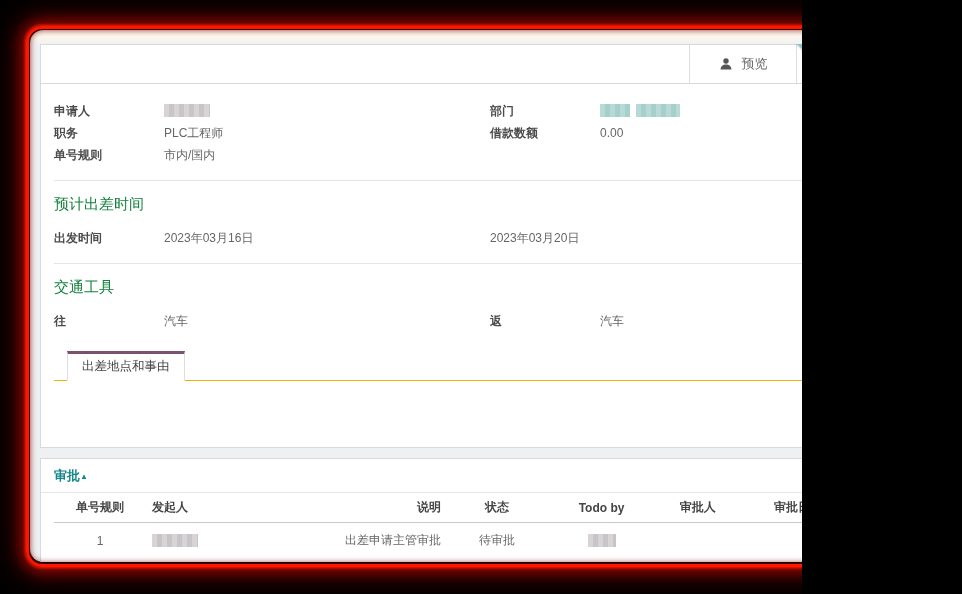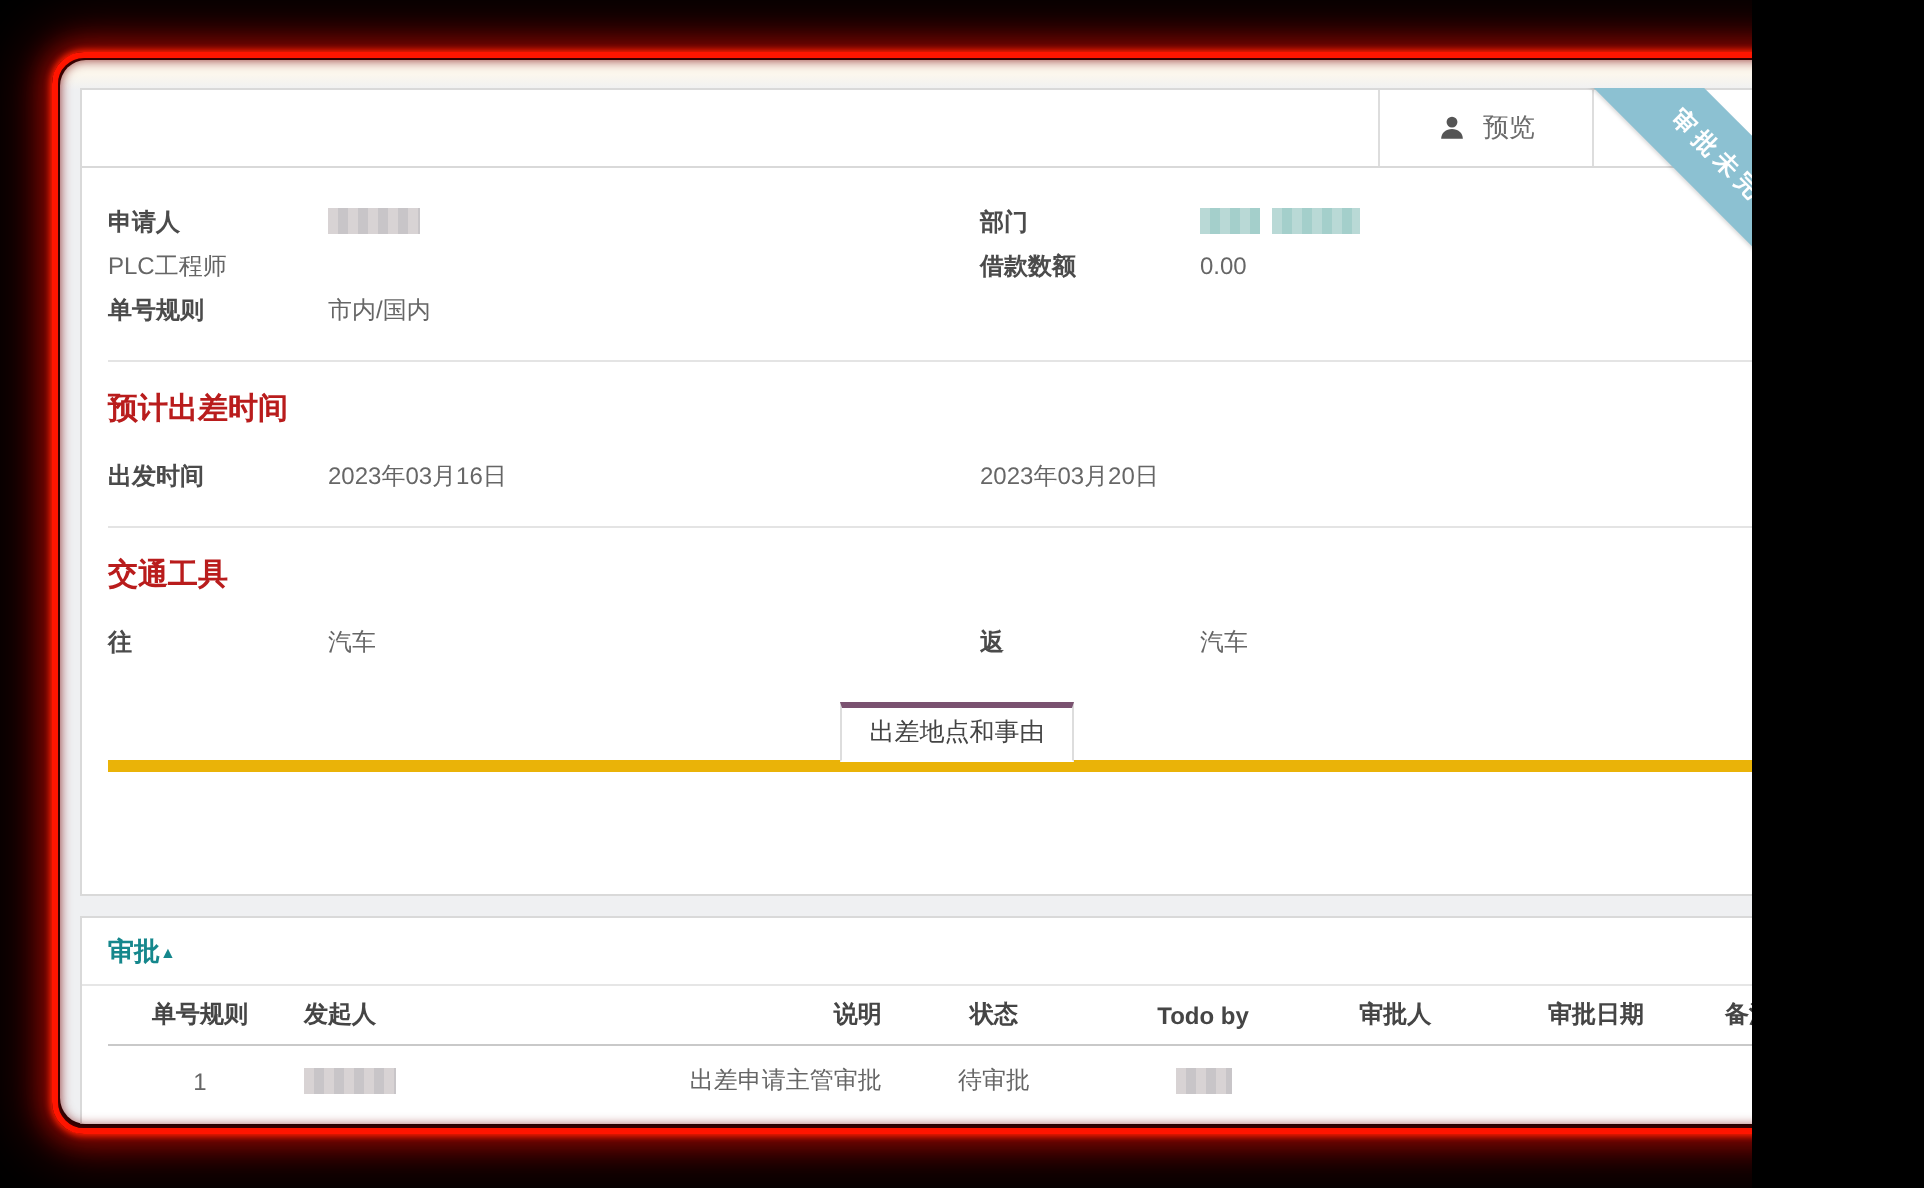--- a/index.html
+++ b/index.html
@@ -1,17 +1,17 @@
 <!DOCTYPE html>
 <html><head>
 <meta charset="utf-8">
 <style>
   * { margin:0; padding:0; box-sizing:border-box; }
   body { background:#000; font-family:"Liberation Sans", sans-serif; }
-  .stage { position:relative; width:876px; height:594px; background:#000; overflow:hidden; }
+  .stage { position:relative; width:802px; height:594px; background:#000; overflow:hidden; }
 
   
   .red-frame { position:absolute; left:26px; top:26px; width:912px; height:541px;
     border:3px solid #ff1500; border-radius:16px;
     box-shadow:0 0 3px 1px #ff2000, 0 0 14px 5px rgba(170,10,0,.8), 0 0 28px 12px rgba(110,0,0,.55),
                inset 0 0 6px 1px rgba(120,0,0,.8); }
 
   .viewport { position:absolute; left:30px; top:30px; width:894px; height:532px;
     background:linear-gradient(180deg,#fcf7ed 0,#fcf7ed 7px,#eff0f2 15px,#eff0f2 100%);
     border-radius:13px; overflow:hidden; }
@@ -39,36 +39,36 @@
     letter-spacing:3px; transform:rotate(45deg); box-shadow:0 1px 2px rgba(0,0,0,.15); }
 
   
   .sheet { background:#fff; border:1px solid #d9d9d9; border-top:none; height:364px; padding:16px 13px 0 13px; position:relative; }
   .fgrid { display:grid; grid-template-columns:1fr 1fr; }
   .frow { display:flex; line-height:22px; font-size:12px; }
   .col2 .frow { padding-left:18px; }
   .flabel { width:110px; flex:0 0 110px; font-weight:bold; color:#4b4b4b; }
   .fvalue { color:#666; }
   .sheet hr { border:none; border-top:1px solid #e4e4e4; margin:14px 0; }
-  .section-title { font-size:15px; color:#b91c1c; margin:0 0 13px 0; font-weight:700; }
+  .section-title { font-size:15px; color:#15803d; margin:0 0 13px 0; font-weight:400; }
 
   
   .blur { display:inline-block; height:13px; vertical-align:-2px;
     background-size:10px 10px, 10px 10px; }
   .blur.gray { background-image:
       repeating-linear-gradient(90deg,#d8d3d4 0 5px,#c8c5c8 5px 10px),
       repeating-linear-gradient(0deg,rgba(255,255,255,.35) 0 5px,rgba(0,0,0,.06) 5px 10px); }
   .blur.teal { background-image:
       repeating-linear-gradient(90deg,#b9d9d6 0 5px,#a4cfcb 5px 10px),
       repeating-linear-gradient(0deg,rgba(255,255,255,.4) 0 5px,rgba(0,0,0,.05) 5px 10px); }
   .w46 { width:46px; } .w28 { width:28px; } .w30 { width:30px; } .w44 { width:44px; margin-left:6px; }
 
   
   .notebook { margin-top:18px; }
-  .tabbar { border-bottom:6px solid #eab308; padding-left:13px;text-align:center; }
+  .tabbar { border-bottom:1px solid #eab308; padding-left:13px; }
   .tab { display:inline-block; position:relative; top:1px; padding:4px 14px 5px 14px;
     background:#fff; border:1px solid #ddd; border-bottom:1px solid #fff;
     border-top:3px solid #7a5270; font-size:12.5px; color:#444; cursor:pointer; }
   .tabcontent { padding:14px 2px; font-size:12px; color:#666; min-height:54px; }
 
   
   .approval-card { background:#fff; border:1px solid #d9d9d9; margin-top:10px; min-height:99px; padding-bottom:10px; }
   .approval-head { display:flex; align-items:center; justify-content:flex-start;
     padding:8px 13px 7px 13px; border-bottom:1px solid #e6e6e6; }
   .approval-title { color:#15878c; font-size:13px; font-weight:bold; }
@@ -100,20 +100,21 @@
       </div>
 
       <div class="sheet">
         <div class="fgrid">
           <div class="col1">
             <div class="frow">
               <span class="flabel">申请人</span>
               <span class="fvalue"><span class="blur gray w46"></span></span>
             </div>
             <div class="frow">
+              <span class="flabel">职务</span>
               <span class="fvalue">PLC工程师</span>
             </div>
             <div class="frow">
               <span class="flabel">单号规则</span>
               <span class="fvalue">市内/国内</span>
             </div>
           </div>
           <div class="col2">
             <div class="frow">
               <span class="flabel">部门</span>

